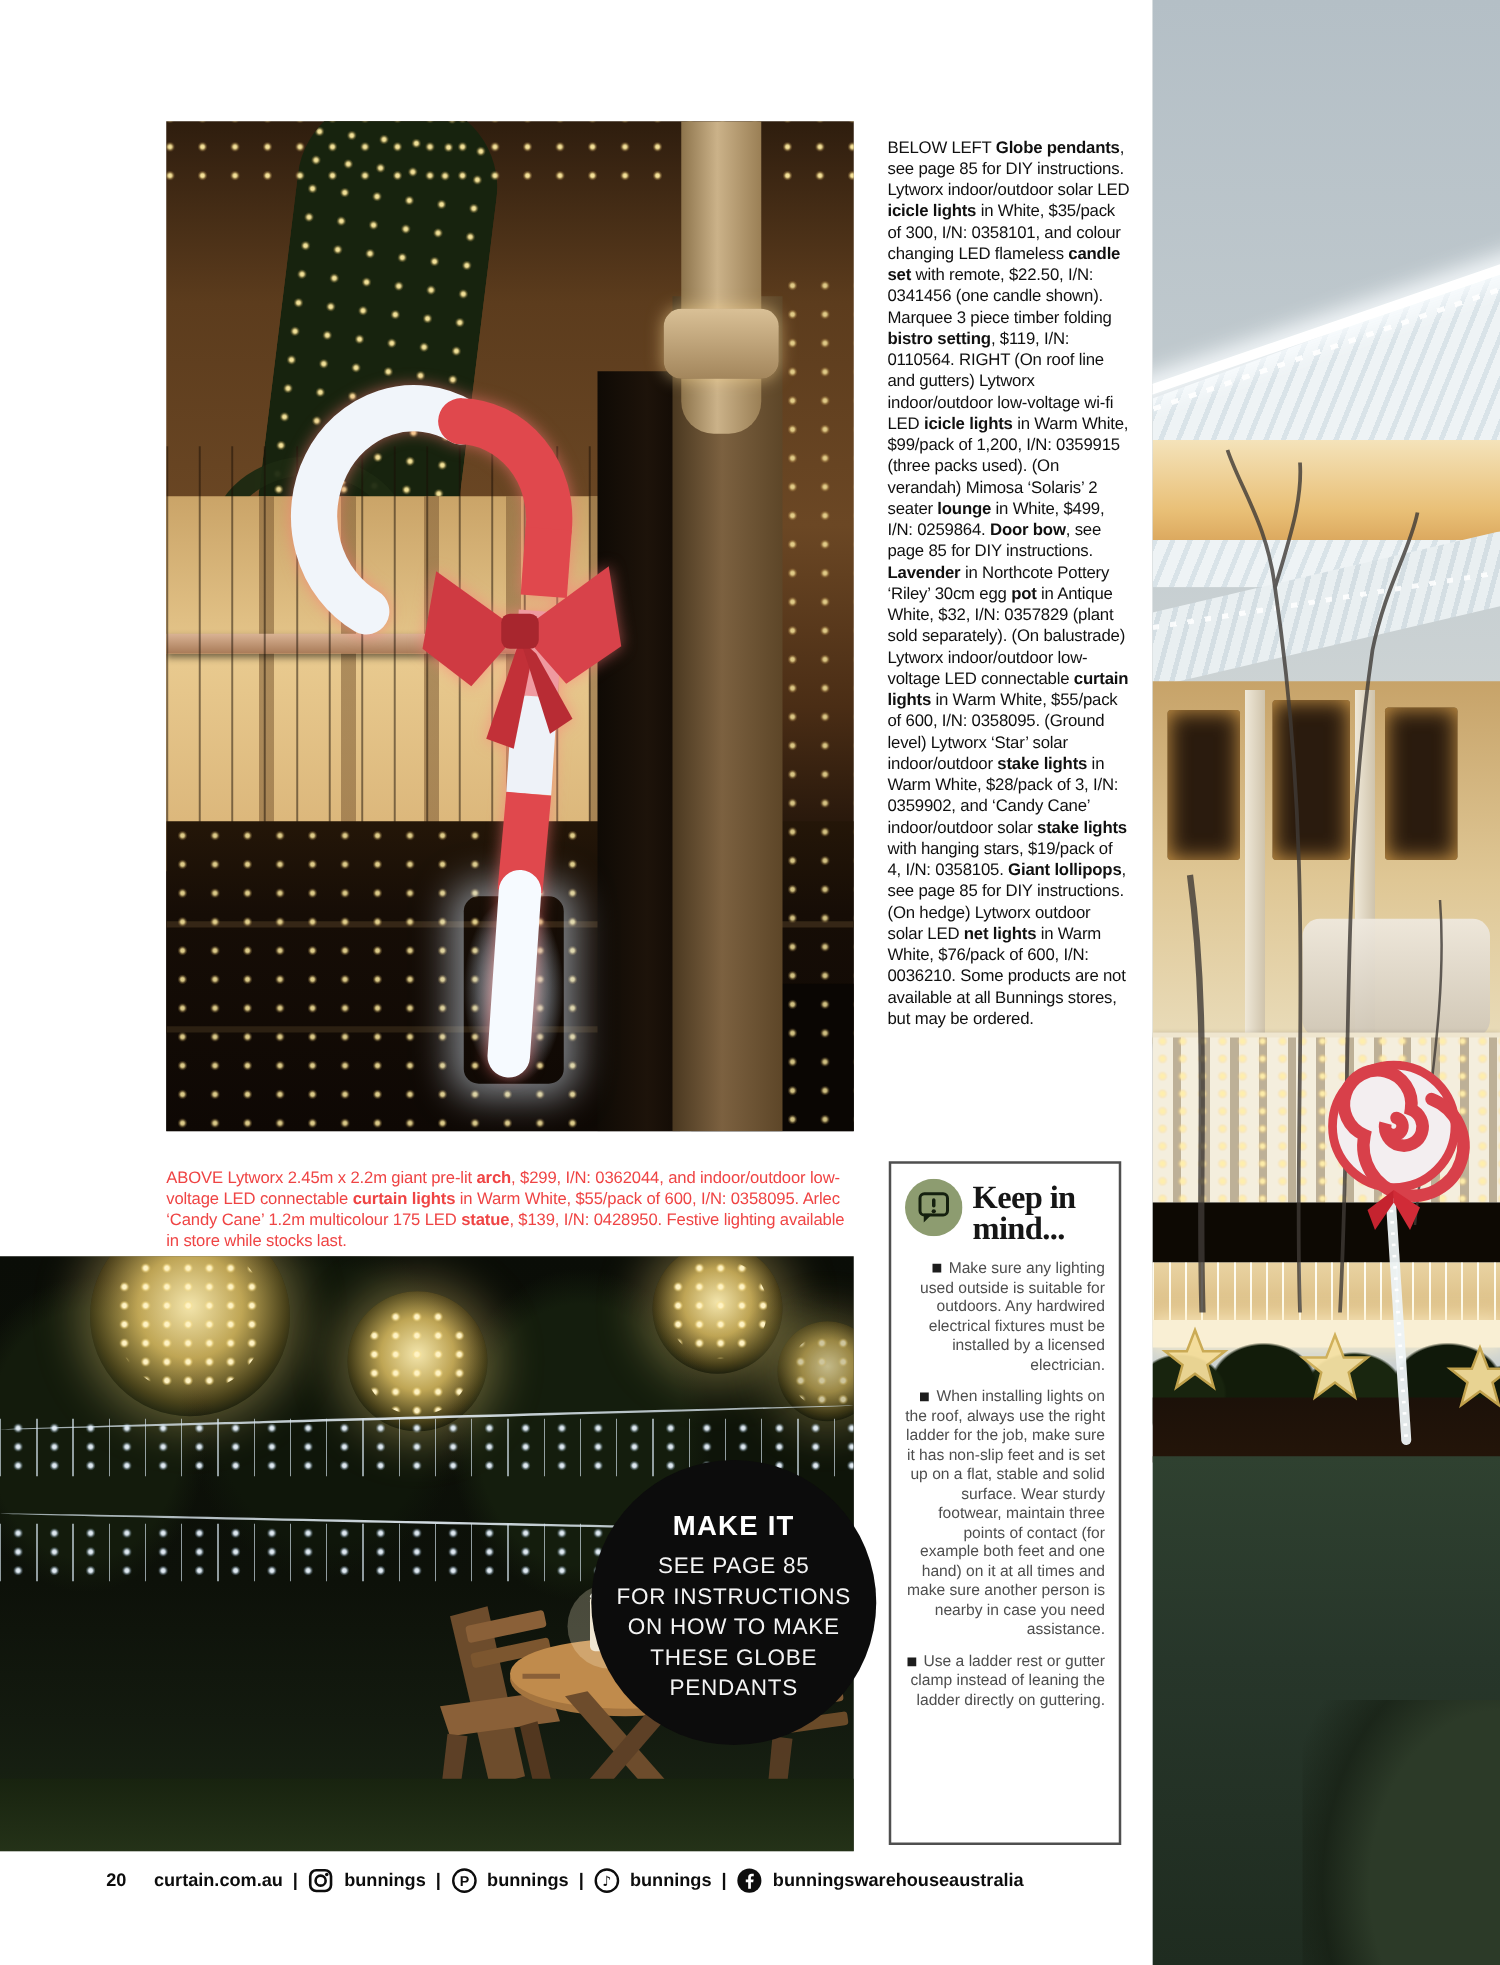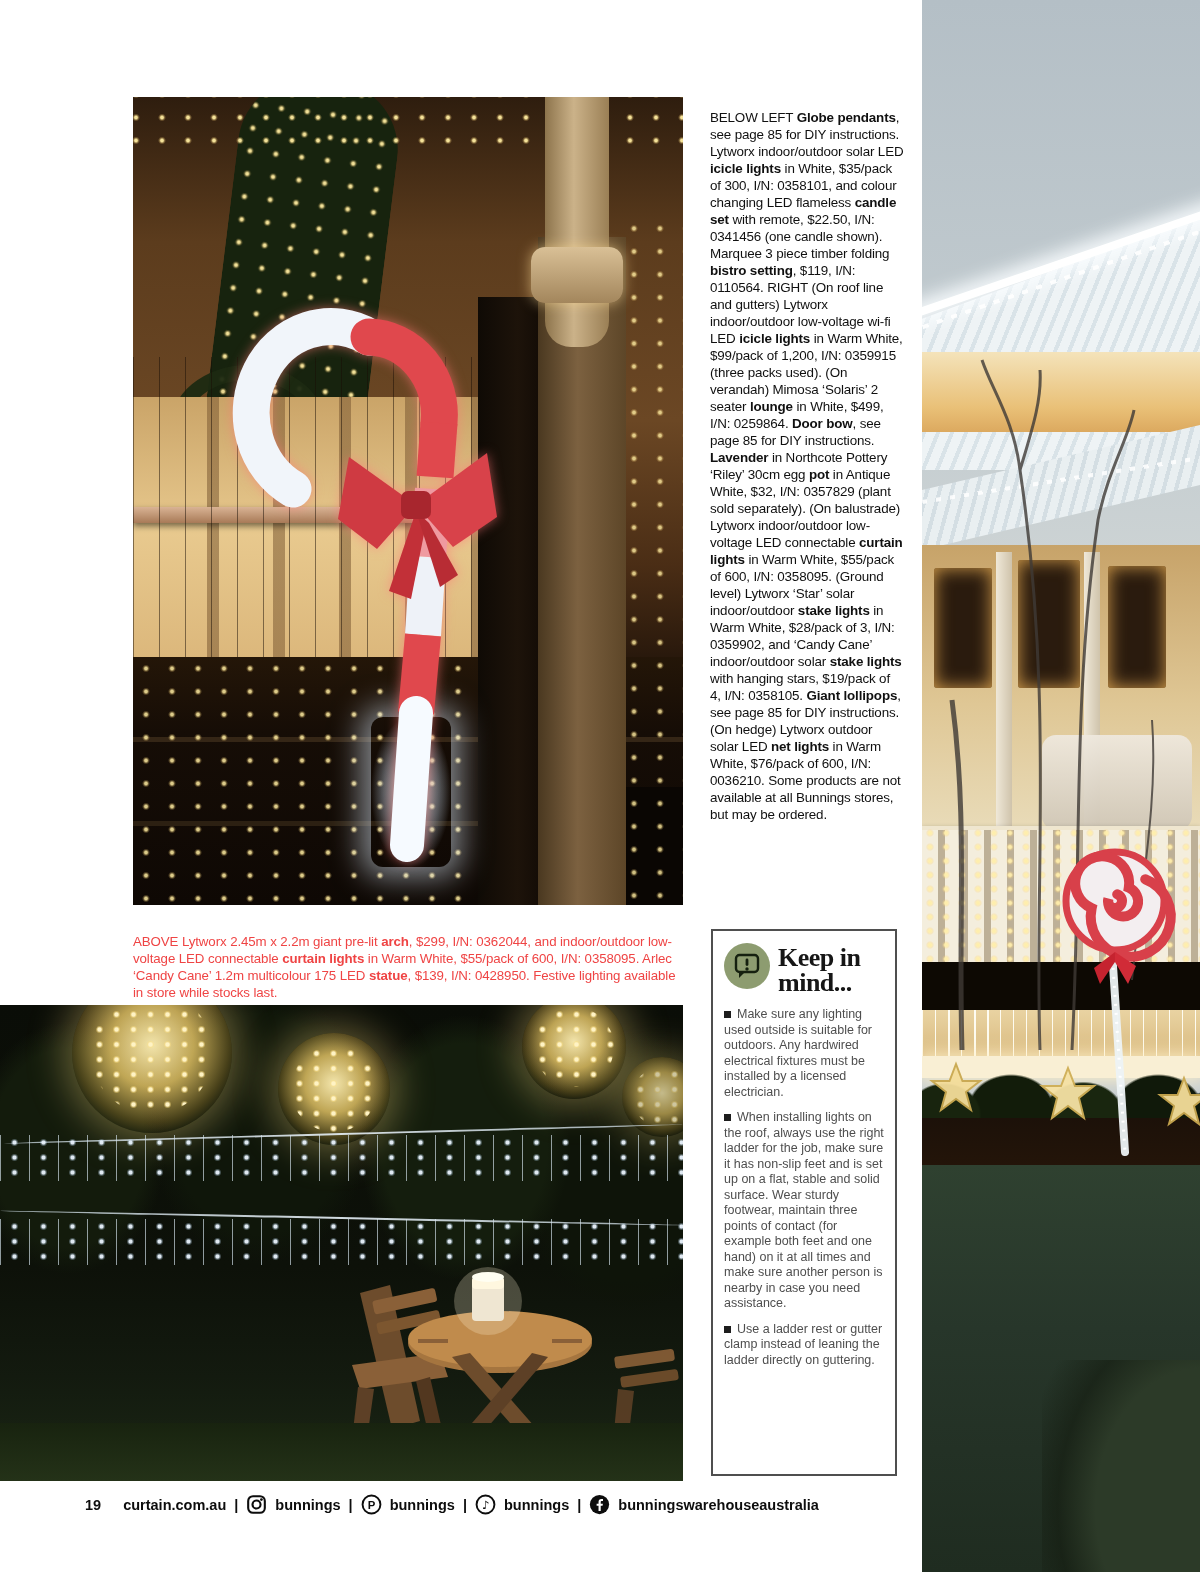--- a/index.html
+++ b/index.html
@@ -17,21 +17,21 @@
            letter-spacing:-0.1px;color:#ef4444;}
 
   
   .keep-box{left:711px;top:929px;width:186px;height:547px;border:2px solid #4f4f4f;
             background:#fff;box-sizing:border-box;padding:12px 11px 16px 11px;}
   .keep-head{display:flex;align-items:flex-start;gap:8px;}
   .keep-icon{width:46px;height:46px;flex:0 0 46px;}
   .keep-title{font-family:"Liberation Serif",serif;font-weight:bold;font-size:26px;
               line-height:25px;color:#161616;margin-top:2px;letter-spacing:-0.5px;}
   .keep-items{margin-top:12px;}
-  .keep-item{font-size:12.5px;line-height:15.5px;color:#4e4e4e;margin-bottom:10px;}
+  .keep-item{font-size:12.5px;line-height:15.5px;color:#4e4e4e;margin-bottom:10px;text-align:right;}
   .keep-item::before{content:"";display:inline-block;width:7px;height:7px;background:#1d1d1d;
                      margin-right:6px;position:relative;top:0px;}
 
   
   .footer{left:85px;top:1494px;display:flex;align-items:center;gap:8px;
           font-weight:bold;font-size:14.5px;color:#0d0d0d;white-space:nowrap;}
   .footer .pageno{margin-right:14px;}
   .soc{width:21px;height:21px;display:inline-block;}
 
   
@@ -326,23 +326,31 @@
       </g>
       <g opacity="0.9">
         <rect x="614" y="352" width="60" height="12" rx="3" fill="#8a6038" transform="rotate(-8 614 352)"></rect>
         <rect x="620" y="372" width="58" height="11" rx="3" fill="#74502c" transform="rotate(-8 620 372)"></rect>
         <polygon points="618,384 610,470 624,470 634,386" fill="#5d4026"></polygon>
       </g>
     </svg>
     <div class="abs p3-grass"></div>
   </div>
 
+  <div class="abs make-circle">
+    <div class="make-title">MAKE IT</div>
+    <div class="make-line">SEE PAGE 85</div>
+    <div class="make-line">FOR INSTRUCTIONS</div>
+    <div class="make-line">ON HOW TO MAKE</div>
+    <div class="make-line">THESE GLOBE</div>
+    <div class="make-line">PENDANTS</div>
+  </div>
 
   <div class="abs footer">
-    <span class="pageno">19</span>
+    <span class="pageno">20</span>
     <span>curtain.com.au</span>
     <span>|</span>
     <svg class="soc" viewBox="0 0 24 24">
       <rect x="2.5" y="2.5" width="19" height="19" rx="5.5" fill="none" stroke="#0d0d0d" stroke-width="2.4"></rect>
       <circle cx="12" cy="12" r="4.6" fill="none" stroke="#0d0d0d" stroke-width="2.4"></circle>
       <circle cx="17.6" cy="6.4" r="1.6" fill="#0d0d0d"></circle>
     </svg>
     <span>bunnings</span>
     <span>|</span>
     <svg class="soc" viewBox="0 0 24 24">

